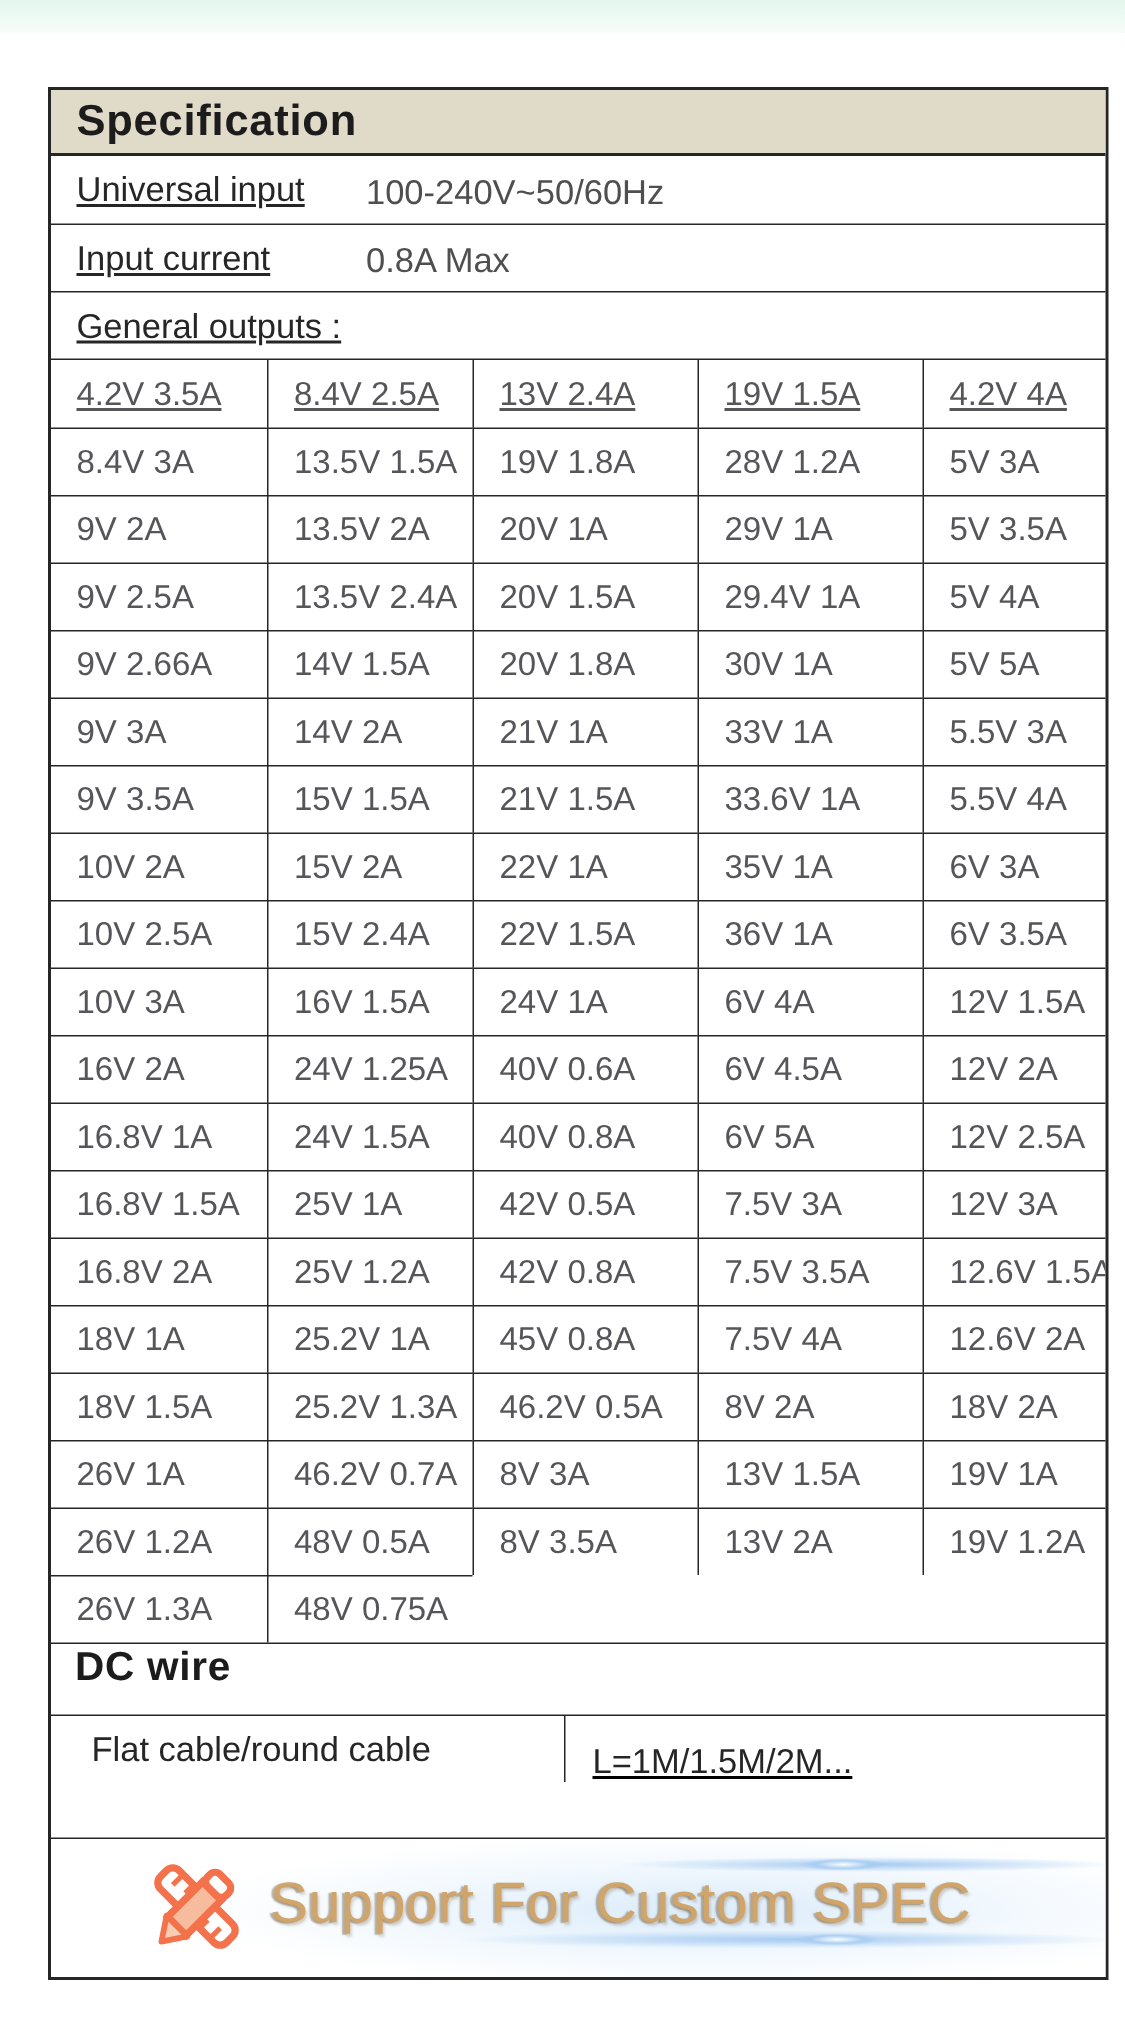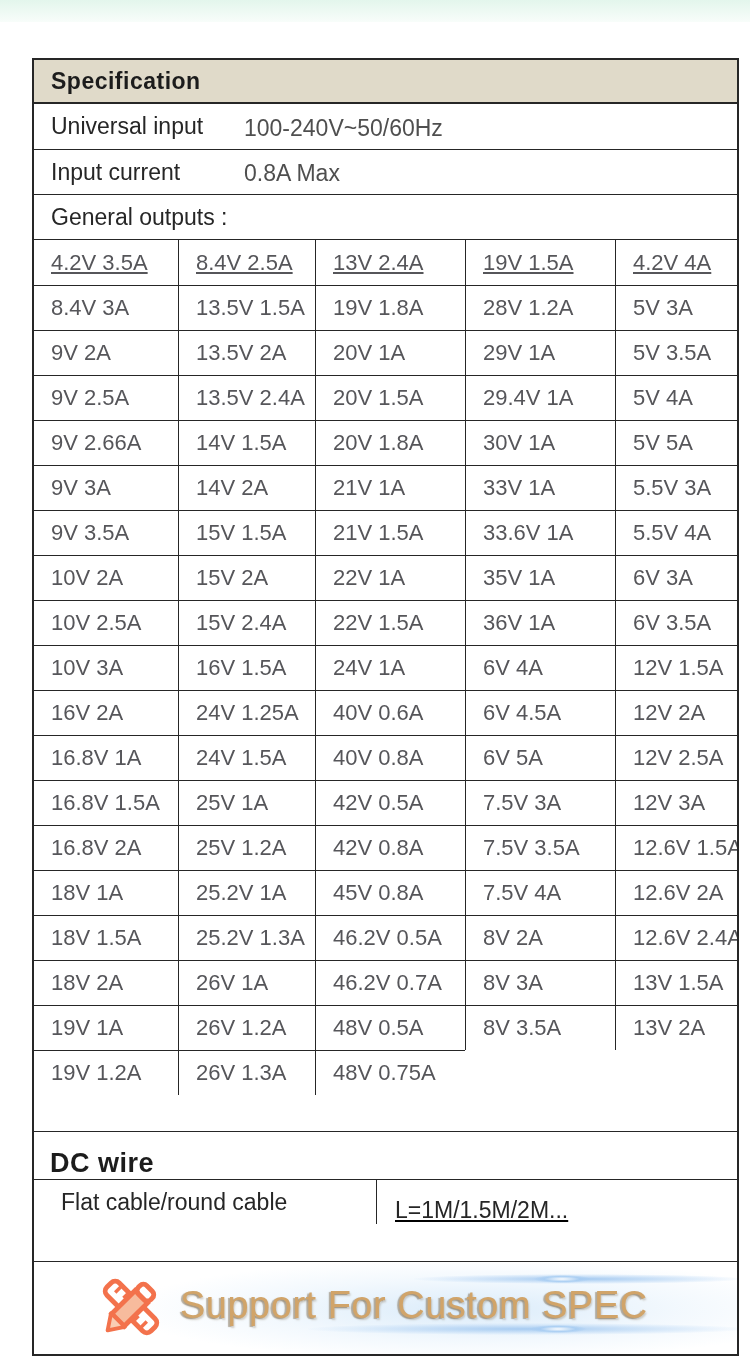--- a/index.html
+++ b/index.html
@@ -24,32 +24,32 @@
   }
 
   .sec-header {
     height: 44px;
     background: var(--beige, #e0dac9);
     border-bottom: 2px solid var(--border, #262626);
     display: flex; align-items: center;
     padding-left: 17px;
   }
   .sec-header span {
-    font-size: 23px; font-weight: bold; color: #1c1c1c; letter-spacing: 0.5px;
+    font-size: 29px; font-weight: bold; color: #1c1c1c; letter-spacing: 0.5px;
   }
 
   .kv-row {
     position: relative; height: 45px;
     display: flex; align-items: center;
     padding-left: 17px;
   }
   .kv-row + .kv-row, .outputs-grid, .dc-header, .cable-row, .promo {
     border-top: 1px solid var(--border, #262626);
   }
-  .kv-label { font-size: 23px; color: #262626; }
+  .kv-label { font-size: 23px; color: #262626; text-decoration: underline; }
   .kv-value {
     position: absolute; left: 210px; top: 50%;
     transform: translateY(-44%);
     font-size: 23px; color: var(--gray, #4f4f4f);
   }
 
   .outputs-grid {
     display: grid;
     grid-template-columns: 144px 137px 150px 150px auto;
     grid-auto-rows: 45px;
@@ -59,21 +59,21 @@
     border-left: 1px solid var(--border, #262626);
     display: flex; align-items: center;
     padding-left: 17px;
     font-size: 22px; color: var(--grid-text, #56565a);
     white-space: nowrap; overflow: hidden;
   }
   .og-cell:nth-child(-n+5) { border-top: none; text-decoration: underline; }
   .og-cell:nth-child(5n+1) { border-left: none; }
 
   .dc-header {
-    height: 48px; display: flex; align-items: flex-end; padding-left: 16px; margin-top: 36px;
+    height: 48px; display: flex; align-items: flex-start; padding-left: 16px;
   }
   .dc-header span { font-size: 27px; font-weight: bold; color: #1c1c1c; letter-spacing: 0.5px; }
 
   .cable-row { height: 45px; display: flex; }
   .cable-left {
     width: 343px; border-right: 1px solid var(--border, #262626);
     display: flex; align-items: center; padding-left: 27px;
   }
   .cable-right { flex: 1; display: flex; align-items: flex-end; padding-left: 18px; text-decoration: underline; }
   .cable-row span { font-size: 23px; color: #262626; }
@@ -214,21 +214,20 @@
       <div class="og-cell">12.6V 1.5A</div>
       <div class="og-cell">18V 1A</div>
       <div class="og-cell">25.2V 1A</div>
       <div class="og-cell">45V 0.8A</div>
       <div class="og-cell">7.5V 4A</div>
       <div class="og-cell">12.6V 2A</div>
       <div class="og-cell">18V 1.5A</div>
       <div class="og-cell">25.2V 1.3A</div>
       <div class="og-cell">46.2V 0.5A</div>
       <div class="og-cell">8V 2A</div>
-      <div class="og-cell">12.6V 2.4A</div>
       <div class="og-cell">18V 2A</div>
       <div class="og-cell">26V 1A</div>
       <div class="og-cell">46.2V 0.7A</div>
       <div class="og-cell">8V 3A</div>
       <div class="og-cell">13V 1.5A</div>
       <div class="og-cell">19V 1A</div>
       <div class="og-cell">26V 1.2A</div>
       <div class="og-cell">48V 0.5A</div>
       <div class="og-cell">8V 3.5A</div>
       <div class="og-cell">13V 2A</div>

